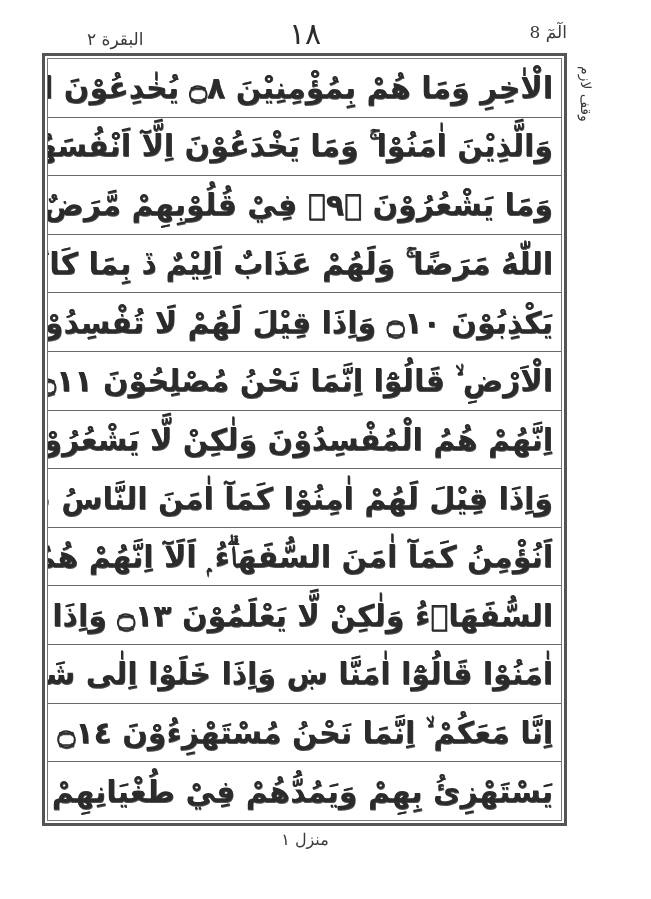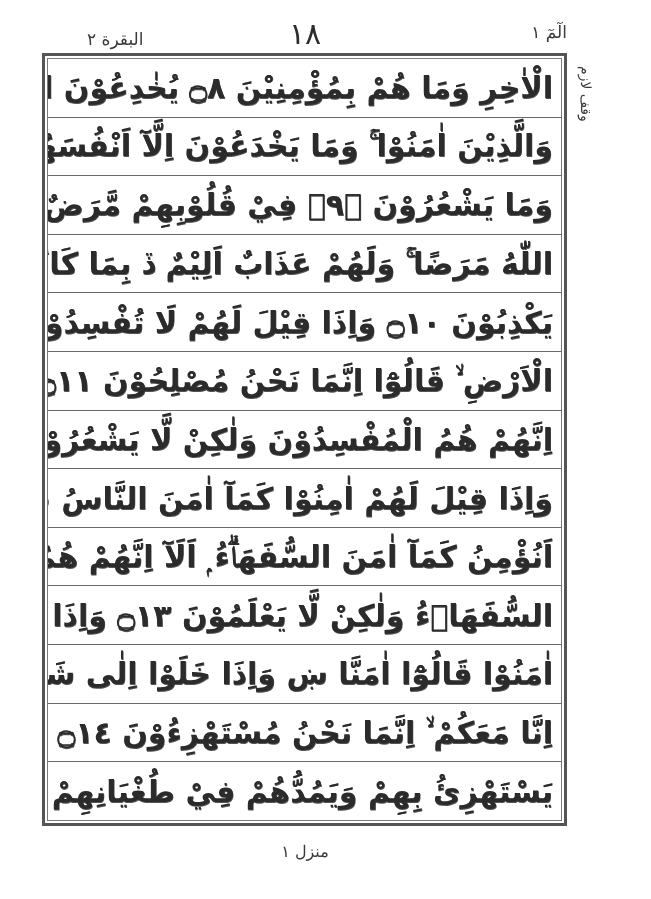--- a/index.html
+++ b/index.html
@@ -112,30 +112,29 @@
   .footer {
     position: absolute;
     top: 830px;
     left: 43px;
     width: 524px;
     text-align: center;
     font-family: "DejaVu Serif", serif;
     font-size: 16px;
     color: #3a3a3a;
     direction: rtl;
-    margin-top: 12px;
   }
 </style>
 </head>
 <body>
 
 <div class="header">
   <span class="left">البقرة ٢</span>
   <div class="center">١٨</div>
-  <span class="right">الٓمٓ ١</span>
+  <span class="right">الٓمٓ 8</span>
 </div>
 
 <div class="ruku-mark">وقف لازم</div>
 
 <div class="frame">
   <div class="frame-inner">
     <div class="line">
         <span class="line-text">الْاٰخِرِ وَمَا هُمْ بِمُؤْمِنِيْنَ ۝٨ يُخٰدِعُوْنَ اللّٰهَ</span>
       </div>
     <div class="line">

